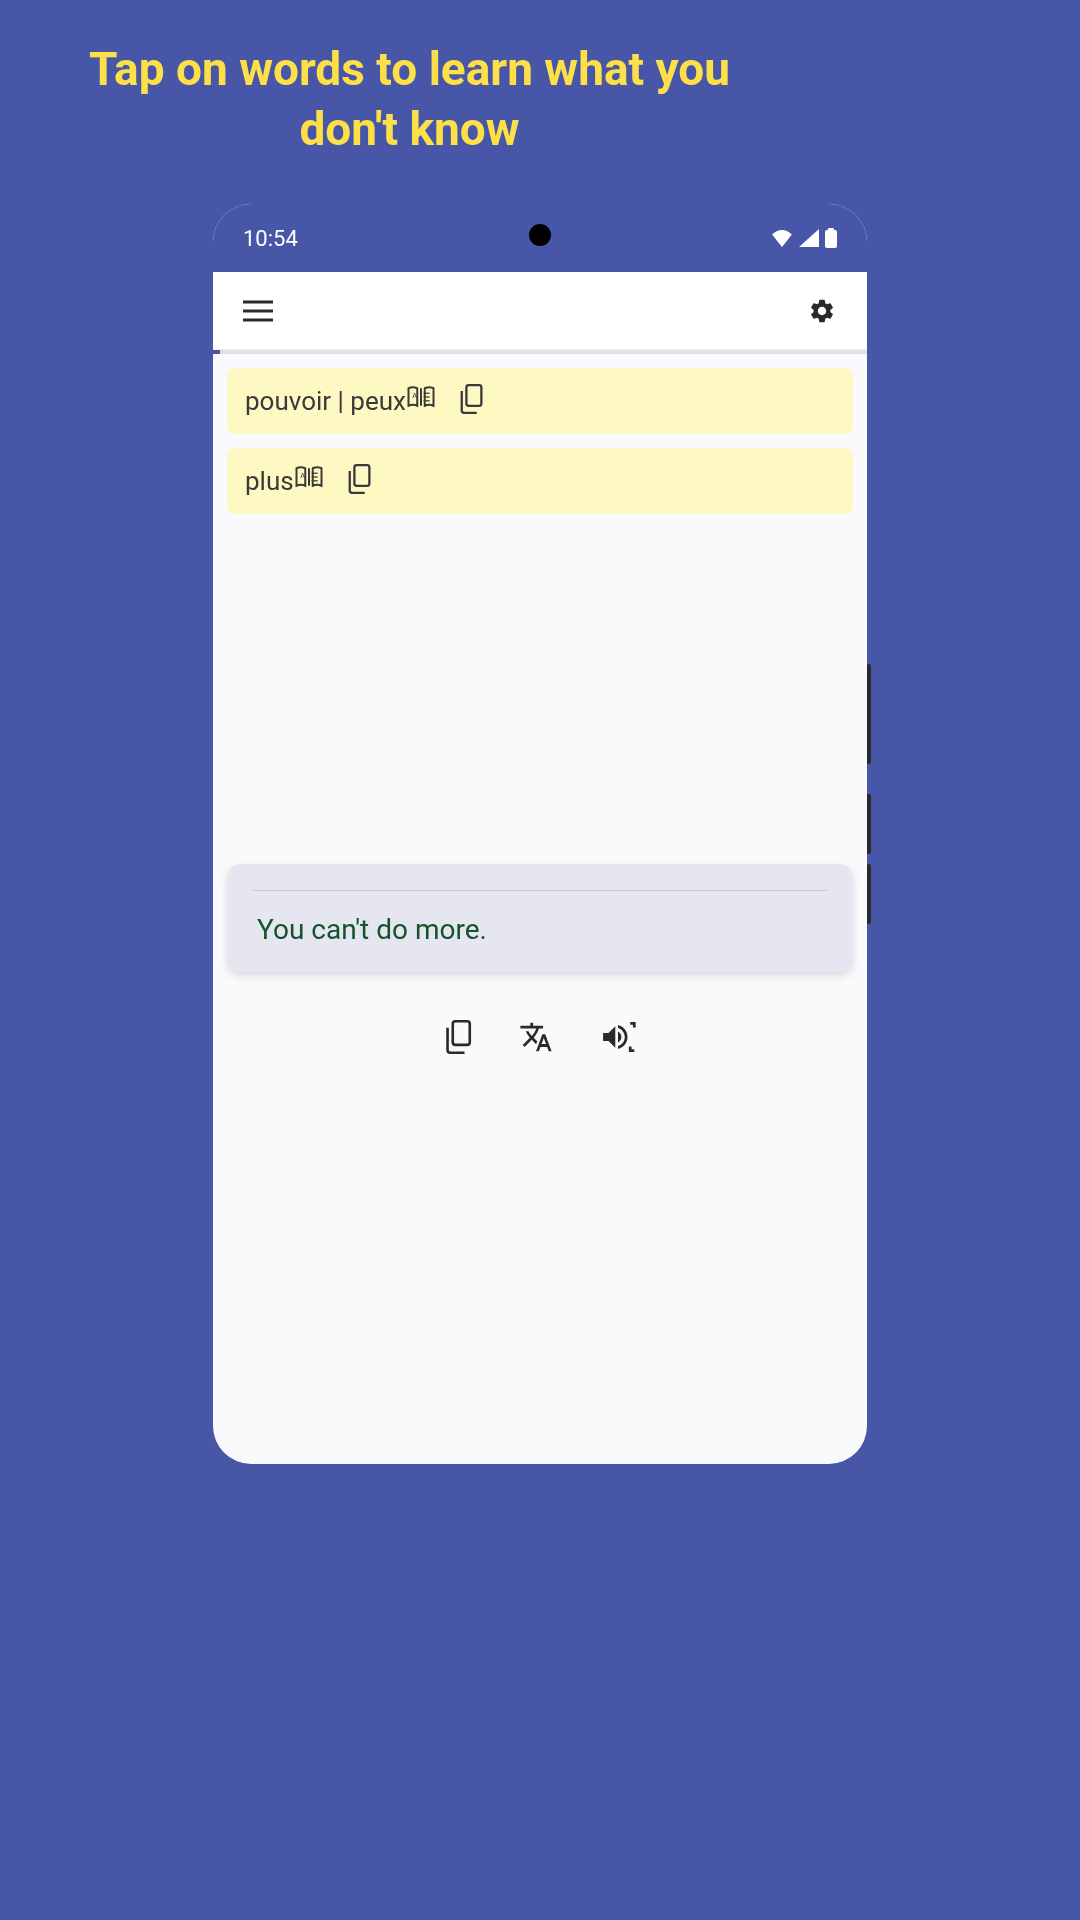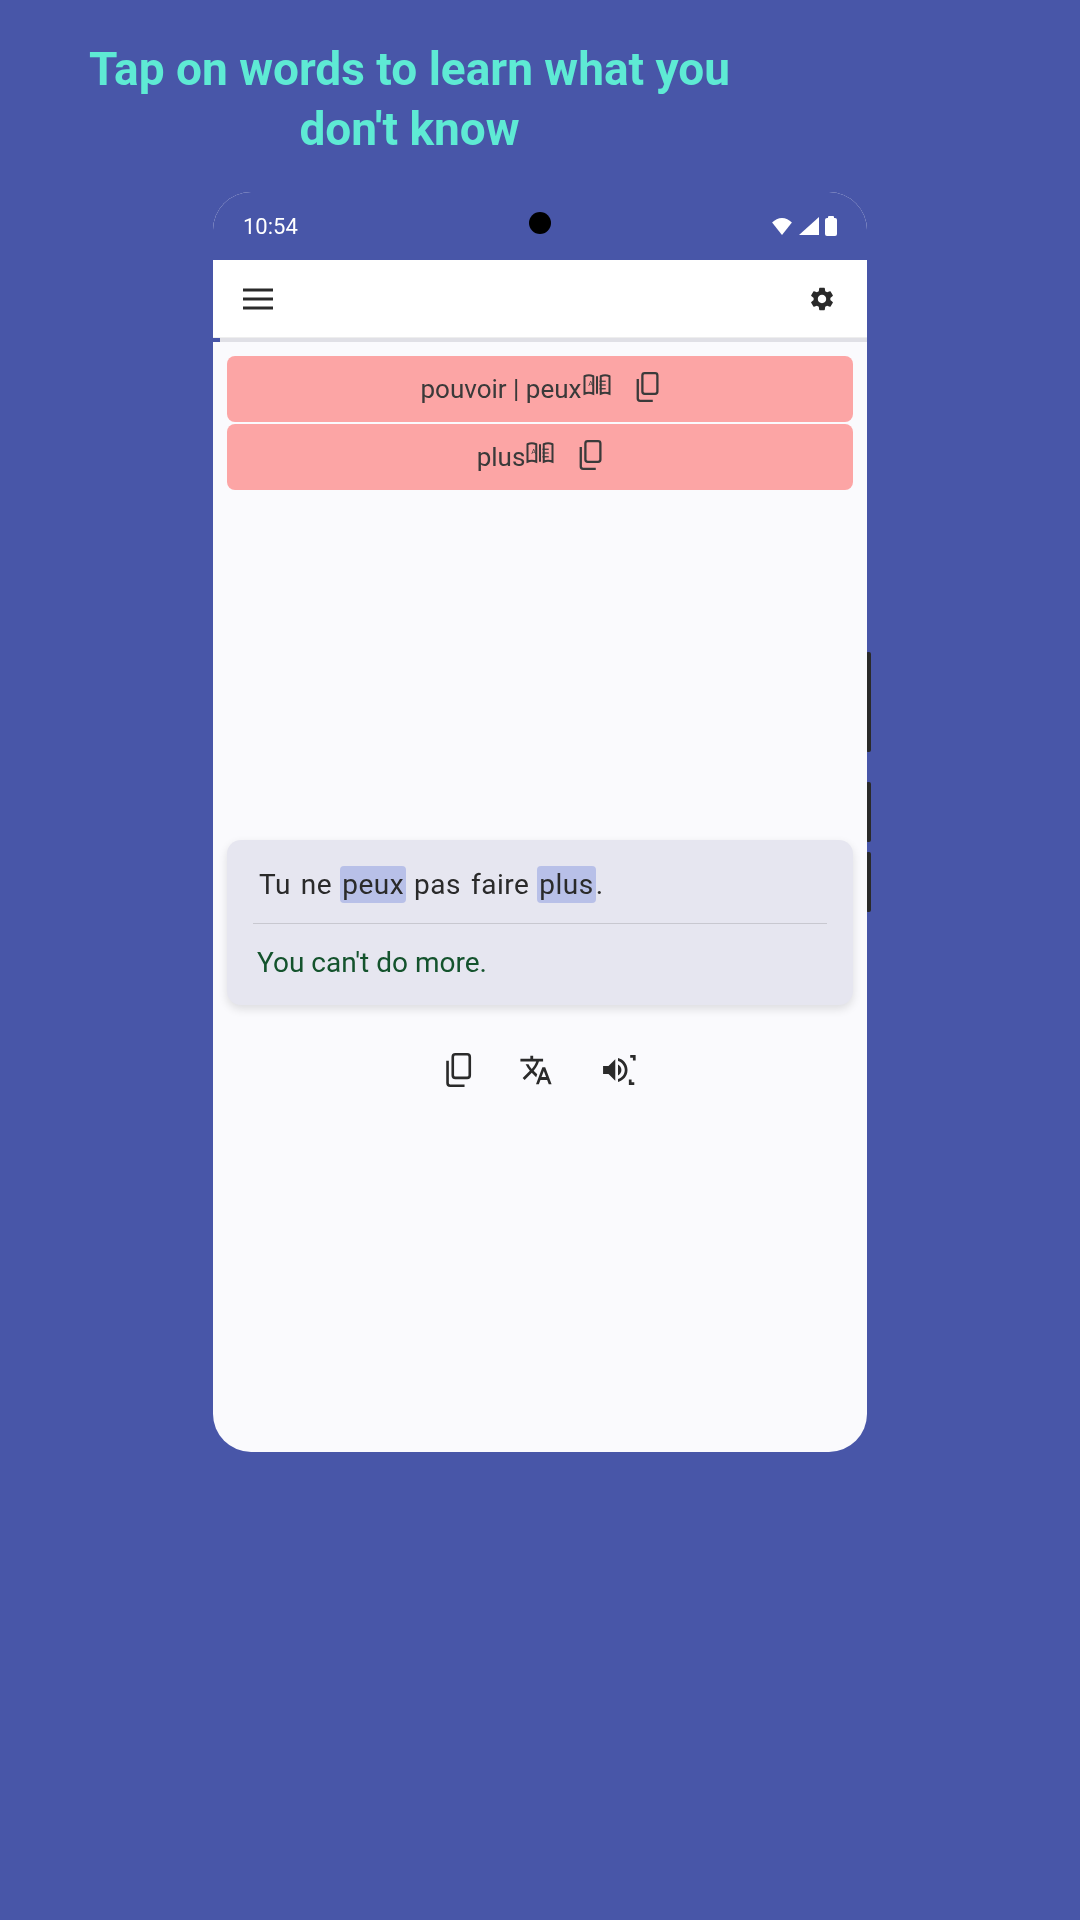--- a/index.html
+++ b/index.html
@@ -4,32 +4,32 @@
 <style>
   * { box-sizing: border-box; margin: 0; padding: 0; }
   body {
     background: #4856a8;
     font-family: -apple-system, BlinkMacSystemFont, 'Segoe UI', Roboto, sans-serif;
     width: 819px;
     height: 1456px;
     overflow: hidden;
   }
   .promo-text {
-    color: #5eead4;
+    color: #fde047;
     font-size: 46px;
     font-weight: 700;
     text-align: center;
     padding: 40px 36px 40px;
     line-height: 1.3;
   }
   .phone-frame {
     position: absolute;
     left: 50%;
     transform: translateX(-50%);
-    top: 192px;
+    top: 204px;
     width: 654px;
     height: 1260px;
     background: #000;
     border-radius: 50px;
   }
   .phone-inner {
     width: 100%;
     height: 100%;
     background: #fafafd;
     border-radius: 38px;
@@ -85,27 +85,27 @@
     left: 0;
     top: 0;
     height: 100%;
     width: 1%;
     background: #4856a8;
   }
   .content {
     padding: 14px 14px 0;
   }
   .word-card {
-    background: #fca5a5;
+    background: #fef9c3;
     border-radius: 8px;
     padding: 16px 18px;
-    margin-bottom: 2px;
-    display: flex;
-    align-items: center;
-    justify-content: center;
+    margin-bottom: 14px;
+    display: flex;
+    align-items: center;
+    justify-content: flex-start;
   }
   .word-text {
     font-size: 26px;
     color: #3a3a3a;
   }
   .word-actions { display: flex; gap: 22px; }
   .sentence-card {
     background: #e6e6f0;
     border-radius: 14px;
     margin: 350px 14px 0;
@@ -241,21 +241,20 @@
             <svg width="26" height="30" viewBox="0 0 22 26" fill="none" stroke="#3a3a3a" stroke-width="2">
                 <rect x="7" y="1" width="13" height="18" rx="2"></rect>
                 <path d="M3 6v17a2 2 0 002 2h11"></path>
               </svg>
           </span>
         </div>
       </div>
     </div>
 
     <div class="sentence-card">
-      <div class="sentence-src" id="sentence-src"><span class="word">Tu</span><span class="word">ne</span><span class="word hl">peux</span><span class="word">pas</span><span class="word">faire</span><span class="word hl">plus</span><span style="margin-left: -6px;">.</span></div>
       <div class="divider"></div>
       <div class="sentence-tgt">You can't do more.</div>
     </div>
 
     <div class="bottom-actions">
       <span>
         <svg width="30" height="34" viewBox="0 0 22 26" fill="none" stroke="#2a2a2a" stroke-width="2">
             <rect x="7" y="1" width="13" height="18" rx="2"></rect>
             <path d="M3 6v17a2 2 0 002 2h11"></path>
           </svg>

